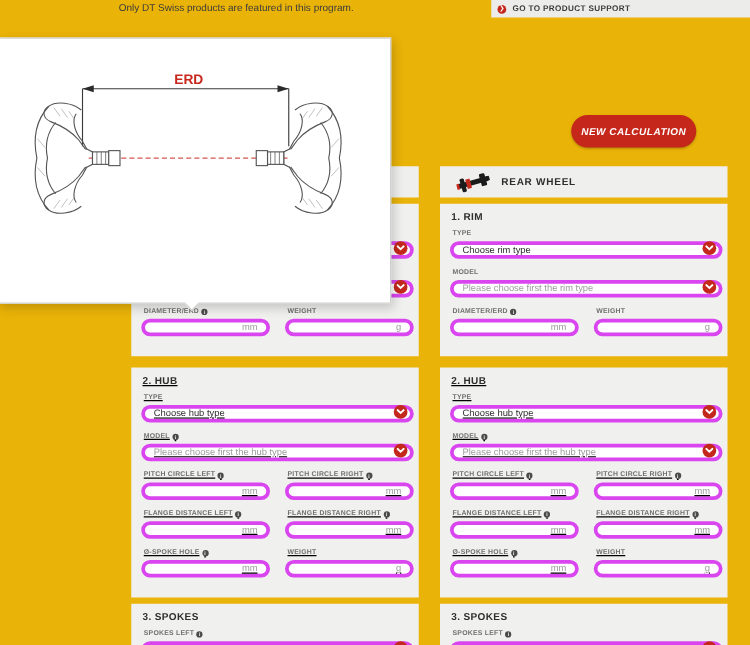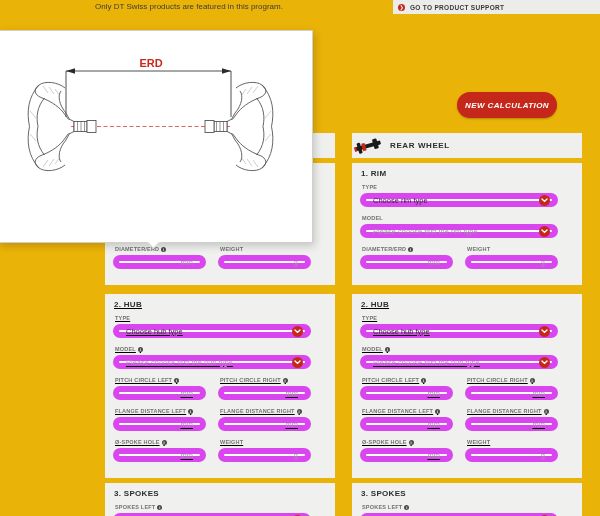--- a/index.html
+++ b/index.html
@@ -19,36 +19,36 @@
 
   
   .new-calc { position:absolute; left:457px; top:92px; width:100px; height:26px; border-radius:13px;
               background:#c5271b; color:#fff; font-size:8px; font-weight:bold; letter-spacing:.4px;
               display:flex; align-items:center; justify-content:center; box-shadow:0 1px 2px rgba(0,0,0,.25);font-style:italic; }
 
   
   .col { position:absolute; top:133px; width:230px; }
   .col.front { left:105px; }
   .col.rear  { left:352px; }
-  .header-bar { height:25px; background:#efefed; display:flex; align-items:center; padding-left:2px; margin-bottom:5px; }
+  .header-bar { height:25px; background:#efefed; display:flex; align-items:center; padding-left:13px; margin-bottom:5px; }
   .header-label { font-size:8px; font-weight:bold; color:#2e2e2e; letter-spacing:.6px; margin-left:9px; }
 
-  .panel { background:#f0f0ee; padding:4px 24px 8px 8px; margin-bottom:9px; }
+  .panel { background:#f0f0ee; padding:4px 4px 8px 8px; margin-bottom:9px; }
   .panel.hub { margin-bottom:5px;text-decoration:underline; }
   .panel-title { font-size:8px; font-weight:bold; color:#2e2e2e; letter-spacing:.3px; margin:2px 0 6px 1px; }
 
   .fgroup { margin-bottom:8px; }
   .fgroup:last-child { margin-bottom:1px; }
   .flabel { height:6px; margin:0 0 3px 2px; display:flex; align-items:center; gap:2px;
             font-size:5.5px; font-weight:bold; color:#707070; letter-spacing:.2px; }
   .info-dot { width:5px; height:5px; border-radius:50%; background:#4a4a4a; color:#fff;
               font-size:4px; line-height:5px; text-align:center; font-style:normal; flex:none; }
 
-  .pill { height:14px; background:#fff; border:6px solid #d946ef; border-radius:8px;
-          display:flex; align-items:center; padding:0 2px 0 7px; font-size:7.5px; color:#2e2e2e; }
+  .pill { height:14px; background:#fff; border:3px solid #d946ef; border-radius:8px;
+          display:flex; align-items:flex-end; padding:0 2px 0 7px; font-size:7.5px; color:#2e2e2e; }
   .pill .val { white-space:nowrap; overflow:hidden; }
   .pill .val.placeholder { color:#9c9c9c; }
   .pill .unit { margin-left:auto; color:#9c9c9c; padding-right:5px; }
   .chev { margin-left:auto; width:11px; height:11px; border-radius:50%; background:#c4281c;
           display:flex; align-items:center; justify-content:center; flex:none; }
   .row2 { display:flex; gap:12px; }
   .row2 .fgroup { flex:1; min-width:0; }
 
   
   .popup { position:absolute; left:-2px; top:30px; width:315px; height:213px; background:#fff;

